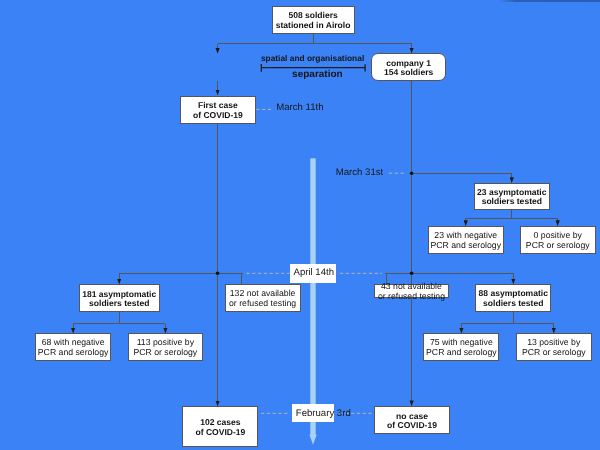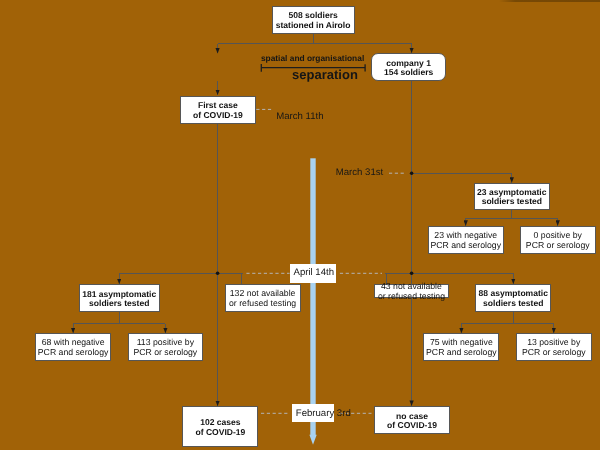--- a/index.html
+++ b/index.html
@@ -1,21 +1,21 @@
 <!DOCTYPE html>
 <html><head>
 <meta charset="utf-8">
 <title>Flowchart</title>
 <style>
   html,body{margin:0;padding:0;background:#ffffff;}
   body{width:600px;height:450px;overflow:hidden;
        font-family:"Liberation Sans",sans-serif;
        -webkit-font-smoothing:antialiased;
        text-rendering:geometricPrecision;}
-  #stage{position:relative;width:600px;height:450px;background:#a16207;}
+  #stage{position:relative;width:600px;height:450px;background:#3b82f6;}
   svg.wires{position:absolute;left:0;top:0;width:600px;height:450px;}
   .node{position:absolute;box-sizing:border-box;border:1px solid #565656;background:#fff;
         display:flex;align-items:center;justify-content:center;text-align:center;color:#121212;}
   .node.t8 > div{padding-top:2.0px;}
   .node.t85 > div{padding-top:1.6px;}
   .ln{display:block;white-space:nowrap;}
   .bold{font-weight:bold;}
   .t8{font-size:8.55px;line-height:9.5px;}
   .t85{font-size:8.7px;line-height:9.75px;}
   .dlabel{position:absolute;color:#161616;white-space:nowrap;font-size:9.6px;}
@@ -210,24 +210,24 @@
   </div>
 
   <div class="node bold t8" style="left:374.2px;top:406.0px;width:75.6px;height:28.0px;">
     <div>
       <span class="ln">no case</span>
       <span class="ln">of COVID-19</span>
     </div>
   </div>
 
   <div class="dlabel bold" style="left:260.9px;top:53.8px;font-size:8.4px;line-height:8.4px;">spatial and organisational</div>
-  <div class="dlabel bold" style="left:292.1px;top:71.2px;font-size:13px;line-height:8.4px;">separation</div>
+  <div class="dlabel bold" style="left:292.1px;top:71.2px;font-size:10px;line-height:8.4px;">separation</div>
 
 
   <div class="mask" style="left:290px;top:263.5px;width:46px;height:19.5px;"></div>
   <div class="mask" style="left:292px;top:404.3px;width:42px;height:18px;"></div>
 
-  <div class="dlabel" style="left:276.2px;top:111px;">March 11th</div>
+  <div class="dlabel" style="left:276.2px;top:102px;">March 11th</div>
   <div class="dlabel" style="left:335.8px;top:166.5px;">March 31st</div>
   <div class="dlabel" style="left:293.5px;top:267.2px;">April 14th</div>
   <div class="dlabel" style="left:295.8px;top:407.6px;">February 3rd</div>
 
 </div>
 
 </body></html>

